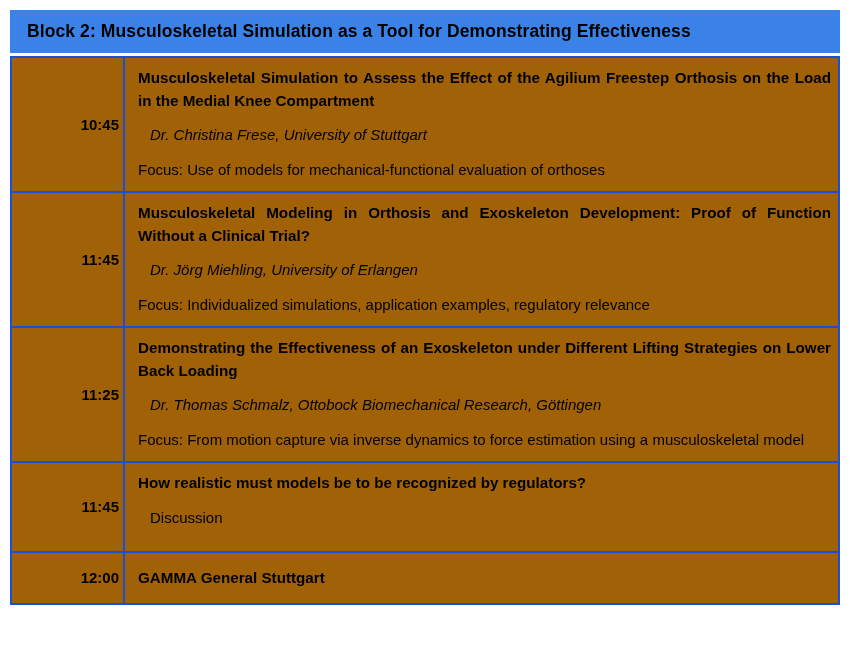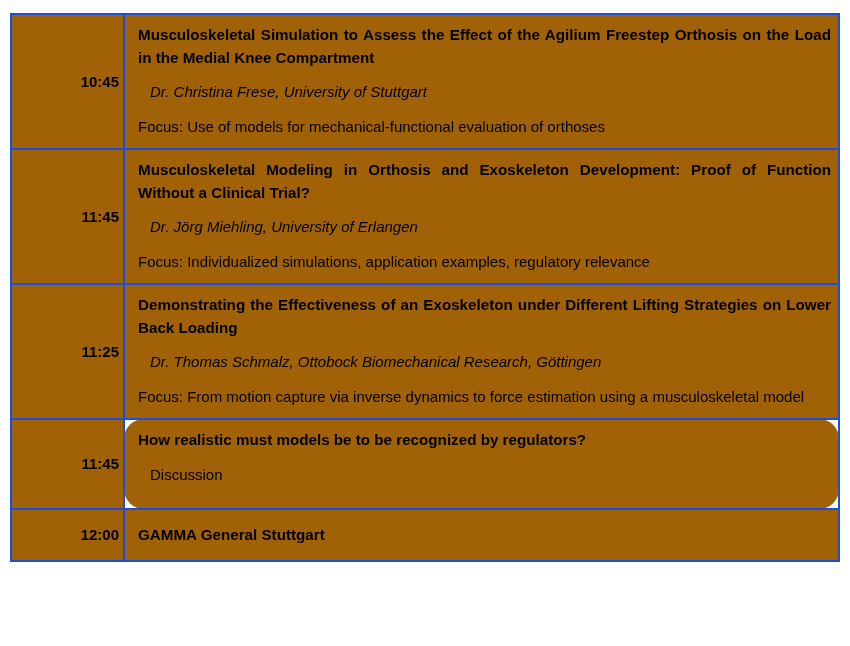--- a/index.html
+++ b/index.html
@@ -87,36 +87,38 @@
     margin: 0;
   }
   .talk-sub {
     font-size: 15px;
     line-height: 1.49;
     margin: 12px;
   }
 
   tr.row-compact td.detail-cell {
     padding-top: 9px;
-    border-radius: 20px;
   }
   tr.row-single td.detail-cell {
     padding-top: 0;
     padding-bottom: 0;
     vertical-align: middle;
   }
   tr.row-single td.detail-cell .talk-title {
     text-align: left;
   }
 </style>
 </head>
 <body>
 
 <div class="schedule-wrap">
 
+  <div class="block-header">
+    <span class="block-header-title">Block 2: Musculoskeletal Simulation as a Tool for Demonstrating Effectiveness</span>
+  </div>
 
   <table class="schedule">
     <tbody>
 
       <tr>
         <td class="time-cell">10:45</td>
         <td class="detail-cell">
           <p class="talk-title">Musculoskeletal Simulation to Assess the Effect of the Agilium Freestep Orthosis on the Load in the Medial Knee Compartment</p>
           <p class="talk-speaker">Dr. Christina Frese, University of Stuttgart</p>
           <p class="talk-focus">Focus: Use of models for mechanical-functional evaluation of orthoses</p>

